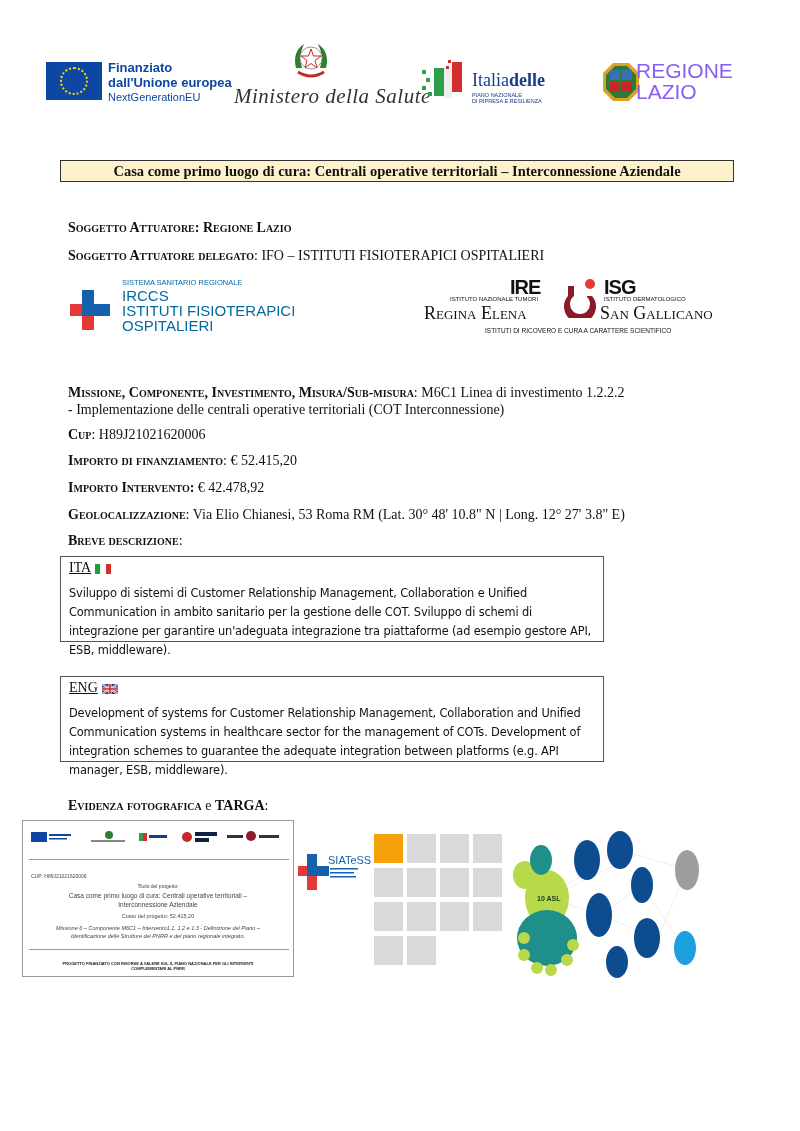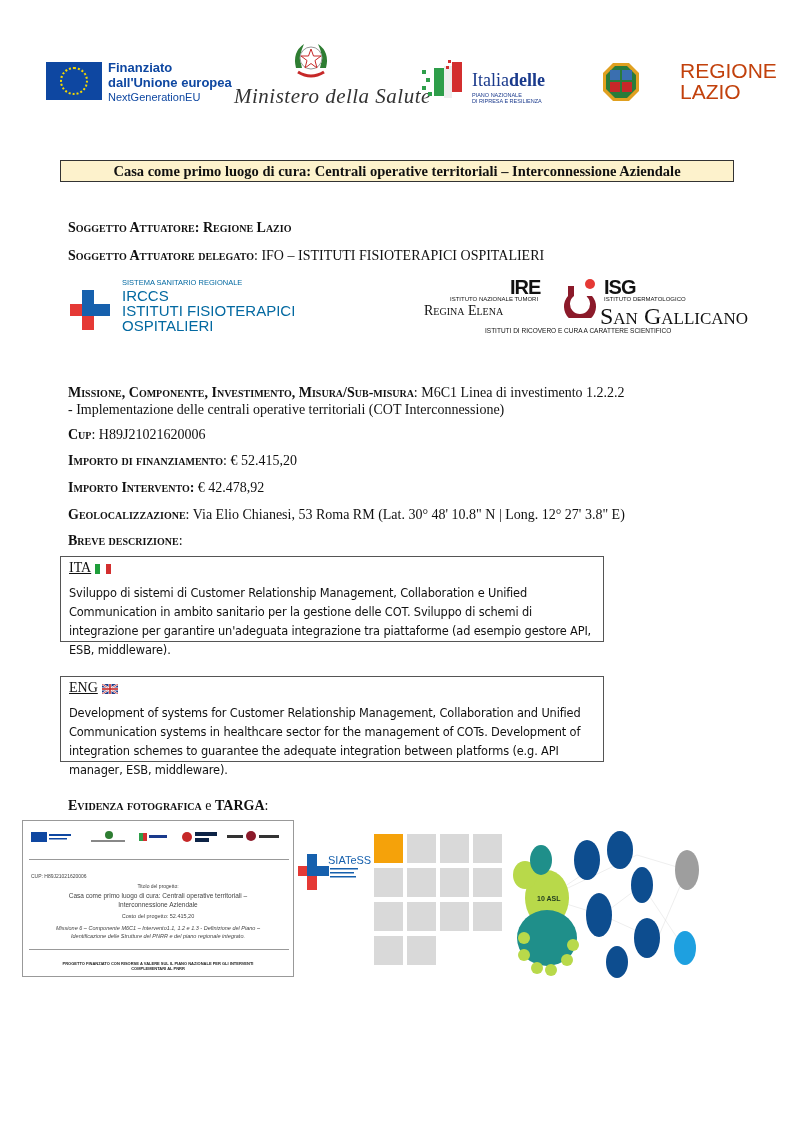--- a/index.html
+++ b/index.html
@@ -15,42 +15,42 @@
 
   .emblem { left:290px; top:38px; width:42px; height:46px; }
   .ministero { left:234px; top:84px; font-family:"Liberation Serif", serif; font-style:italic; font-size:21px; color:#333; letter-spacing:0.5px; }
 
   .italia-mark { left:420px; top:58px; width:46px; height:44px; }
   .italia-name { left:472px; top:70px; font-family:"Liberation Serif", serif; font-size:18px; color:#1a3a8c; }
   .italia-name b { font-weight:bold; }
   .italia-sub { left:472px; top:92px; font-family:"Liberation Sans", sans-serif; font-size:5.5px; color:#1a3a8c; line-height:6px; }
 
   .lazio-crest { left:602px; top:62px; width:38px; height:40px; }
-  .lazio-name { left:680px; top:60px; font-family:"Liberation Sans", sans-serif; font-size:21px; color:#c2410c; line-height:21px; }
+  .lazio-name { left:636px; top:60px; font-family:"Liberation Sans", sans-serif; font-size:21px; color:#8b5cf6; line-height:21px; }
 
   
   .title-box { left:60px; top:160px; width:674px; height:22px; background:#fdf2cc; border:1px solid #333; box-sizing:border-box;
     text-align:center; font-family:"Liberation Serif", serif; font-weight:bold; font-size:14.5px; line-height:20px; }
 
   .field { left:68px; font-size:14px; line-height:20px; white-space:nowrap; }
   .sc { font-variant:small-caps; font-weight:bold; }
 
   
   .ifo-cross { left:70px; top:290px; width:40px; height:40px; }
   .ifo-text { left:122px; top:278px; font-family:"Liberation Sans", sans-serif; color:#0369a1; }
   .ifo-text .ssr { font-size:7.5px; display:block; line-height:10px; }
   .ifo-text .big { font-size:15px; display:block; line-height:15px; }
 
   
   .ire { left:510px; top:276px; font-family:"Liberation Sans", sans-serif; font-weight:bold; font-size:20px; letter-spacing:-1px;text-align:right; }
   .isg { left:604px; top:276px; font-family:"Liberation Sans", sans-serif; font-weight:bold; font-size:20px; letter-spacing:-1px; }
   .ire-sub { left:450px; top:296px; font-family:"Liberation Sans", sans-serif; font-size:6px; }
   .isg-sub { left:604px; top:296px; font-family:"Liberation Sans", sans-serif; font-size:6px; }
-  .ire-name { left:424px; top:303px; font-family:"Liberation Serif", serif; font-size:14px; font-variant:small-caps; }
-  .isg-name { left:600px; top:303px; font-family:"Liberation Serif", serif; font-size:24px; font-variant:small-caps; }
+  .ire-name { left:424px; top:303px; font-family:"Liberation Serif", serif; font-size:18px; font-variant:small-caps; }
+  .isg-name { left:600px; top:303px; font-family:"Liberation Serif", serif; font-size:18px; font-variant:small-caps; }
   .ire-symbol { left:560px; top:276px; width:40px; height:42px; }
   .irc-caption { left:485px; top:327px; font-family:"Liberation Sans", sans-serif; font-size:6.5px; }
 
   
   .desc-box { left:60px; width:544px; border:1px solid #555; box-sizing:border-box; background:#fff; }
   .desc-lang { position:absolute; left:8px; top:3px; font-family:"Liberation Serif", serif; font-size:14px; text-decoration:underline; }
   .flag-it { display:inline-block; width:16px; height:10px; margin-left:4px; vertical-align:middle; background:linear-gradient(90deg,#1e9e3a 0 33%,#fff 33% 66%,#d32f2f 66%); }
   .flag-uk { display:inline-block; width:16px; height:10px; margin-left:4px; vertical-align:middle; }
   .desc-text { position:absolute; left:8px; top:27px; right:6px; font-family:"DejaVu Sans", sans-serif; font-size:11.4px; line-height:19px; color:#111; letter-spacing:-0.15px; }
 

